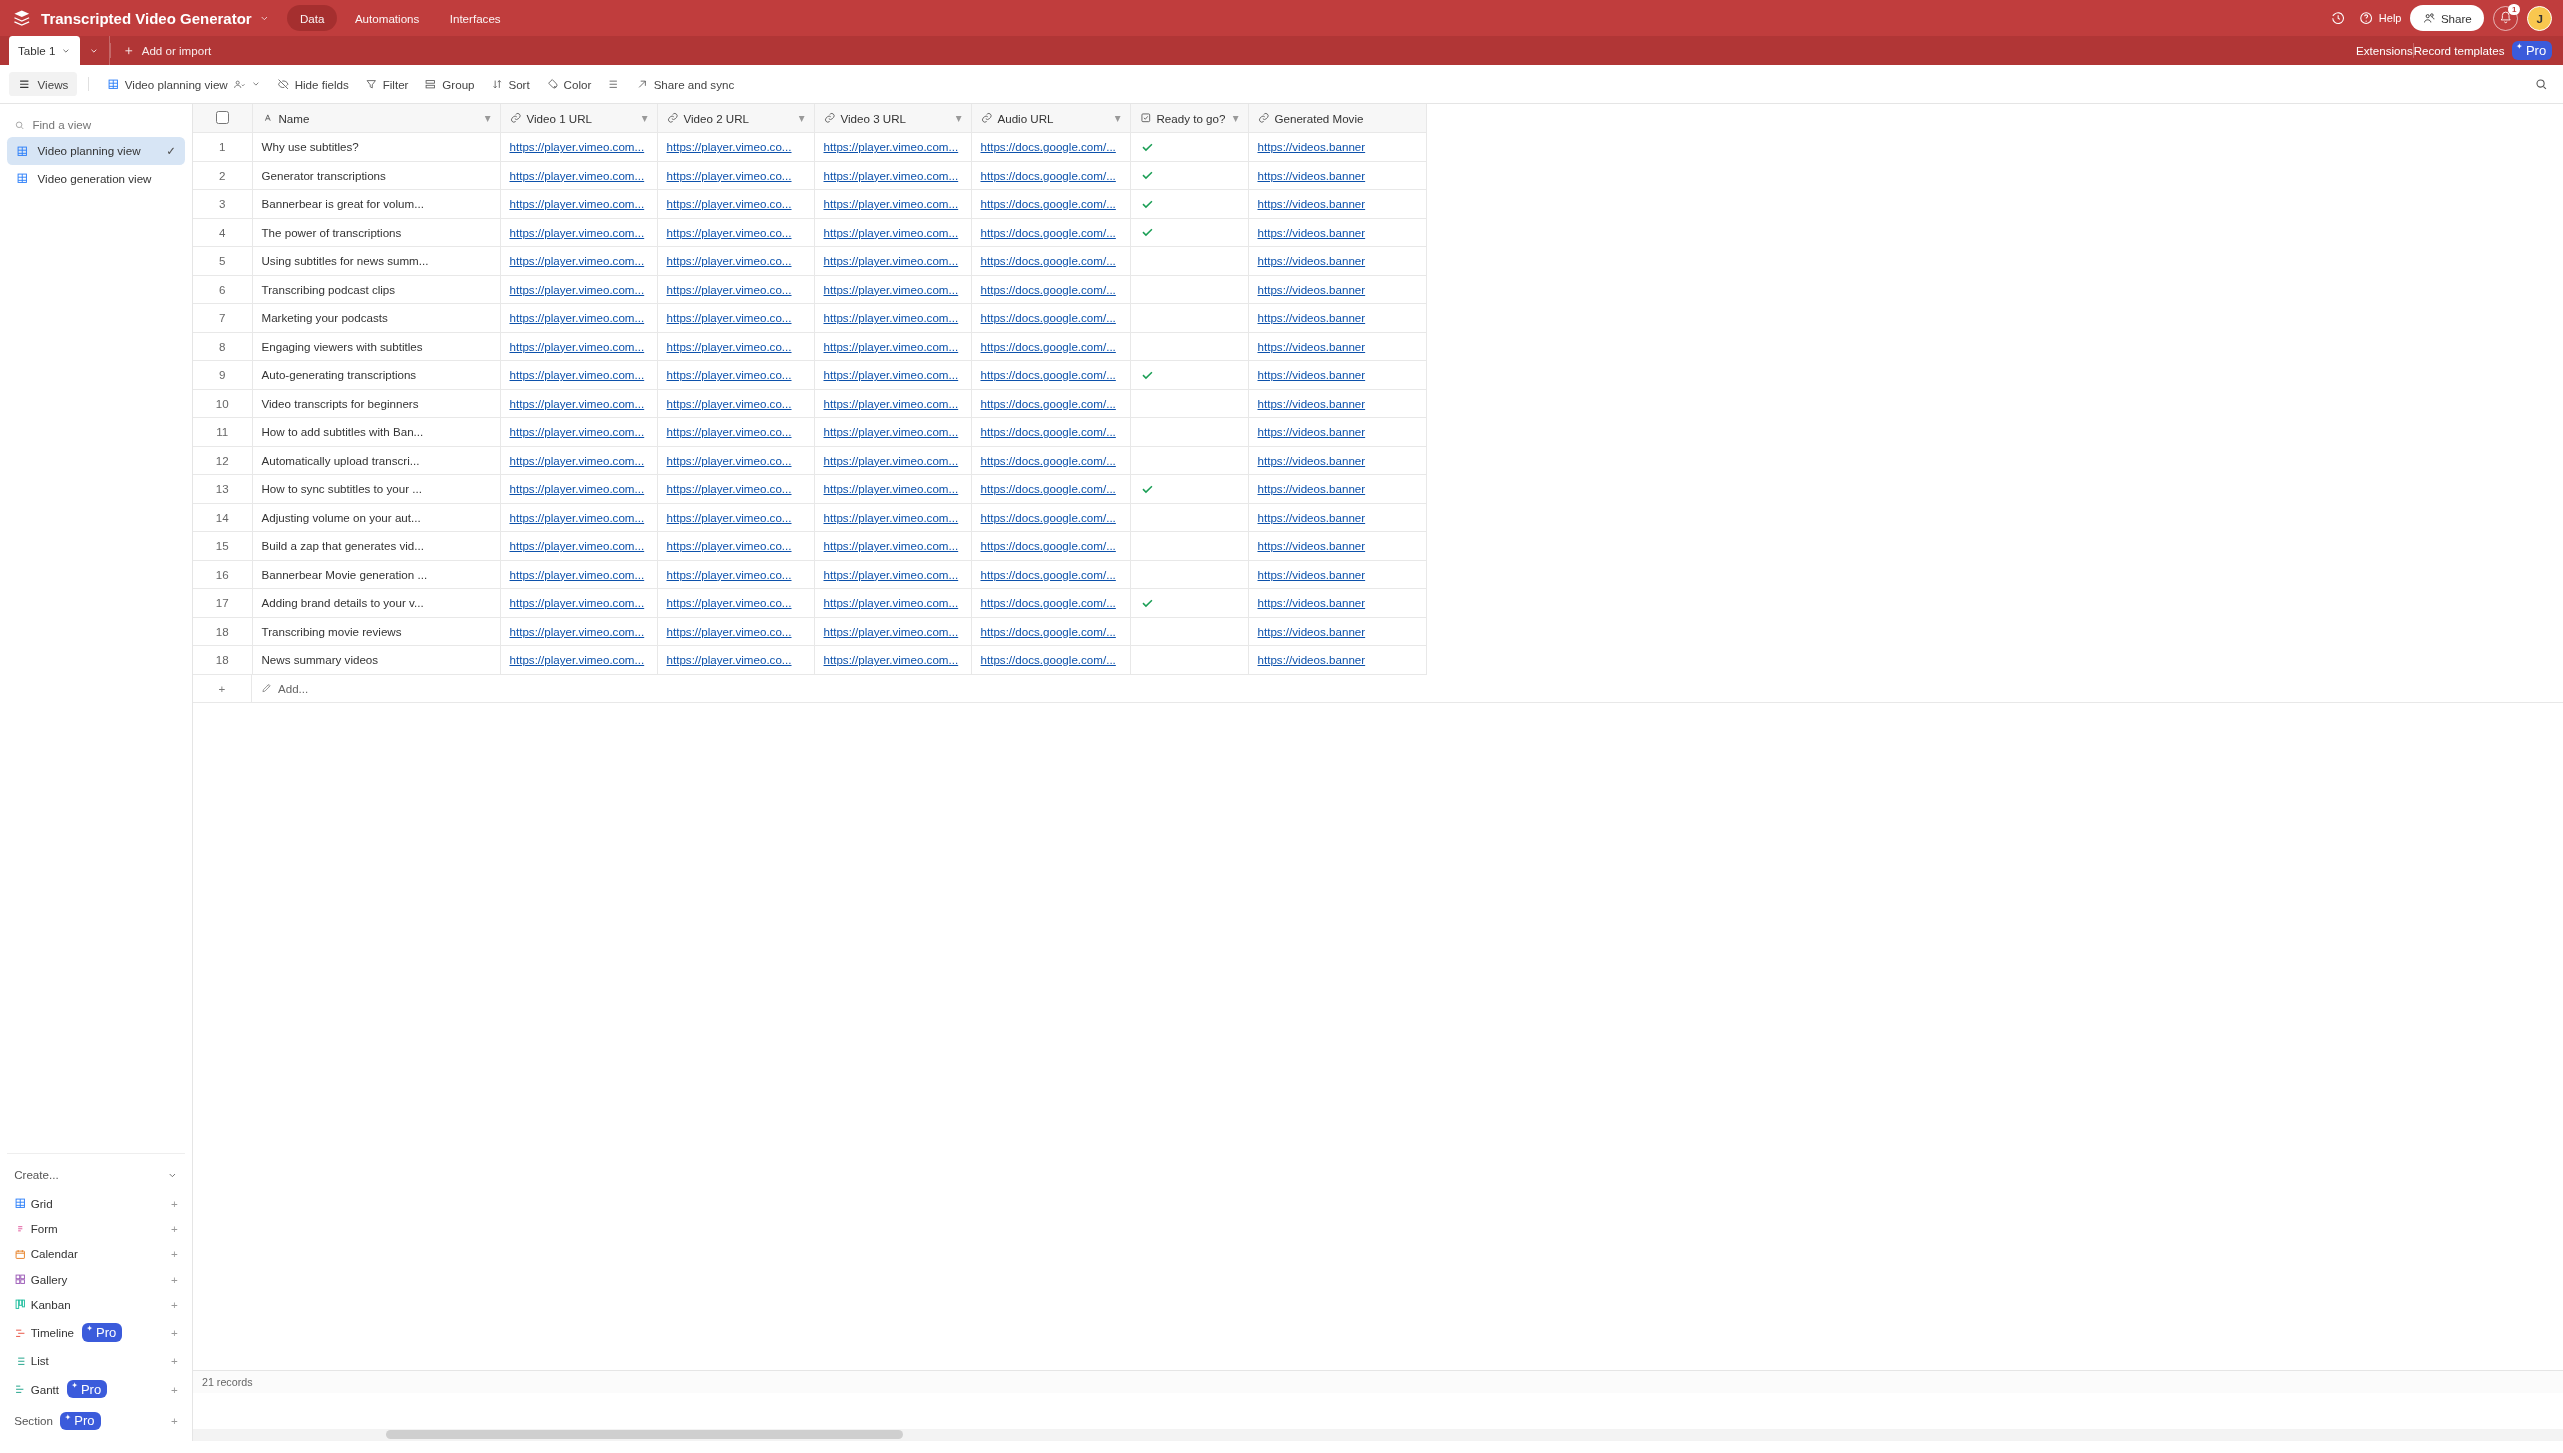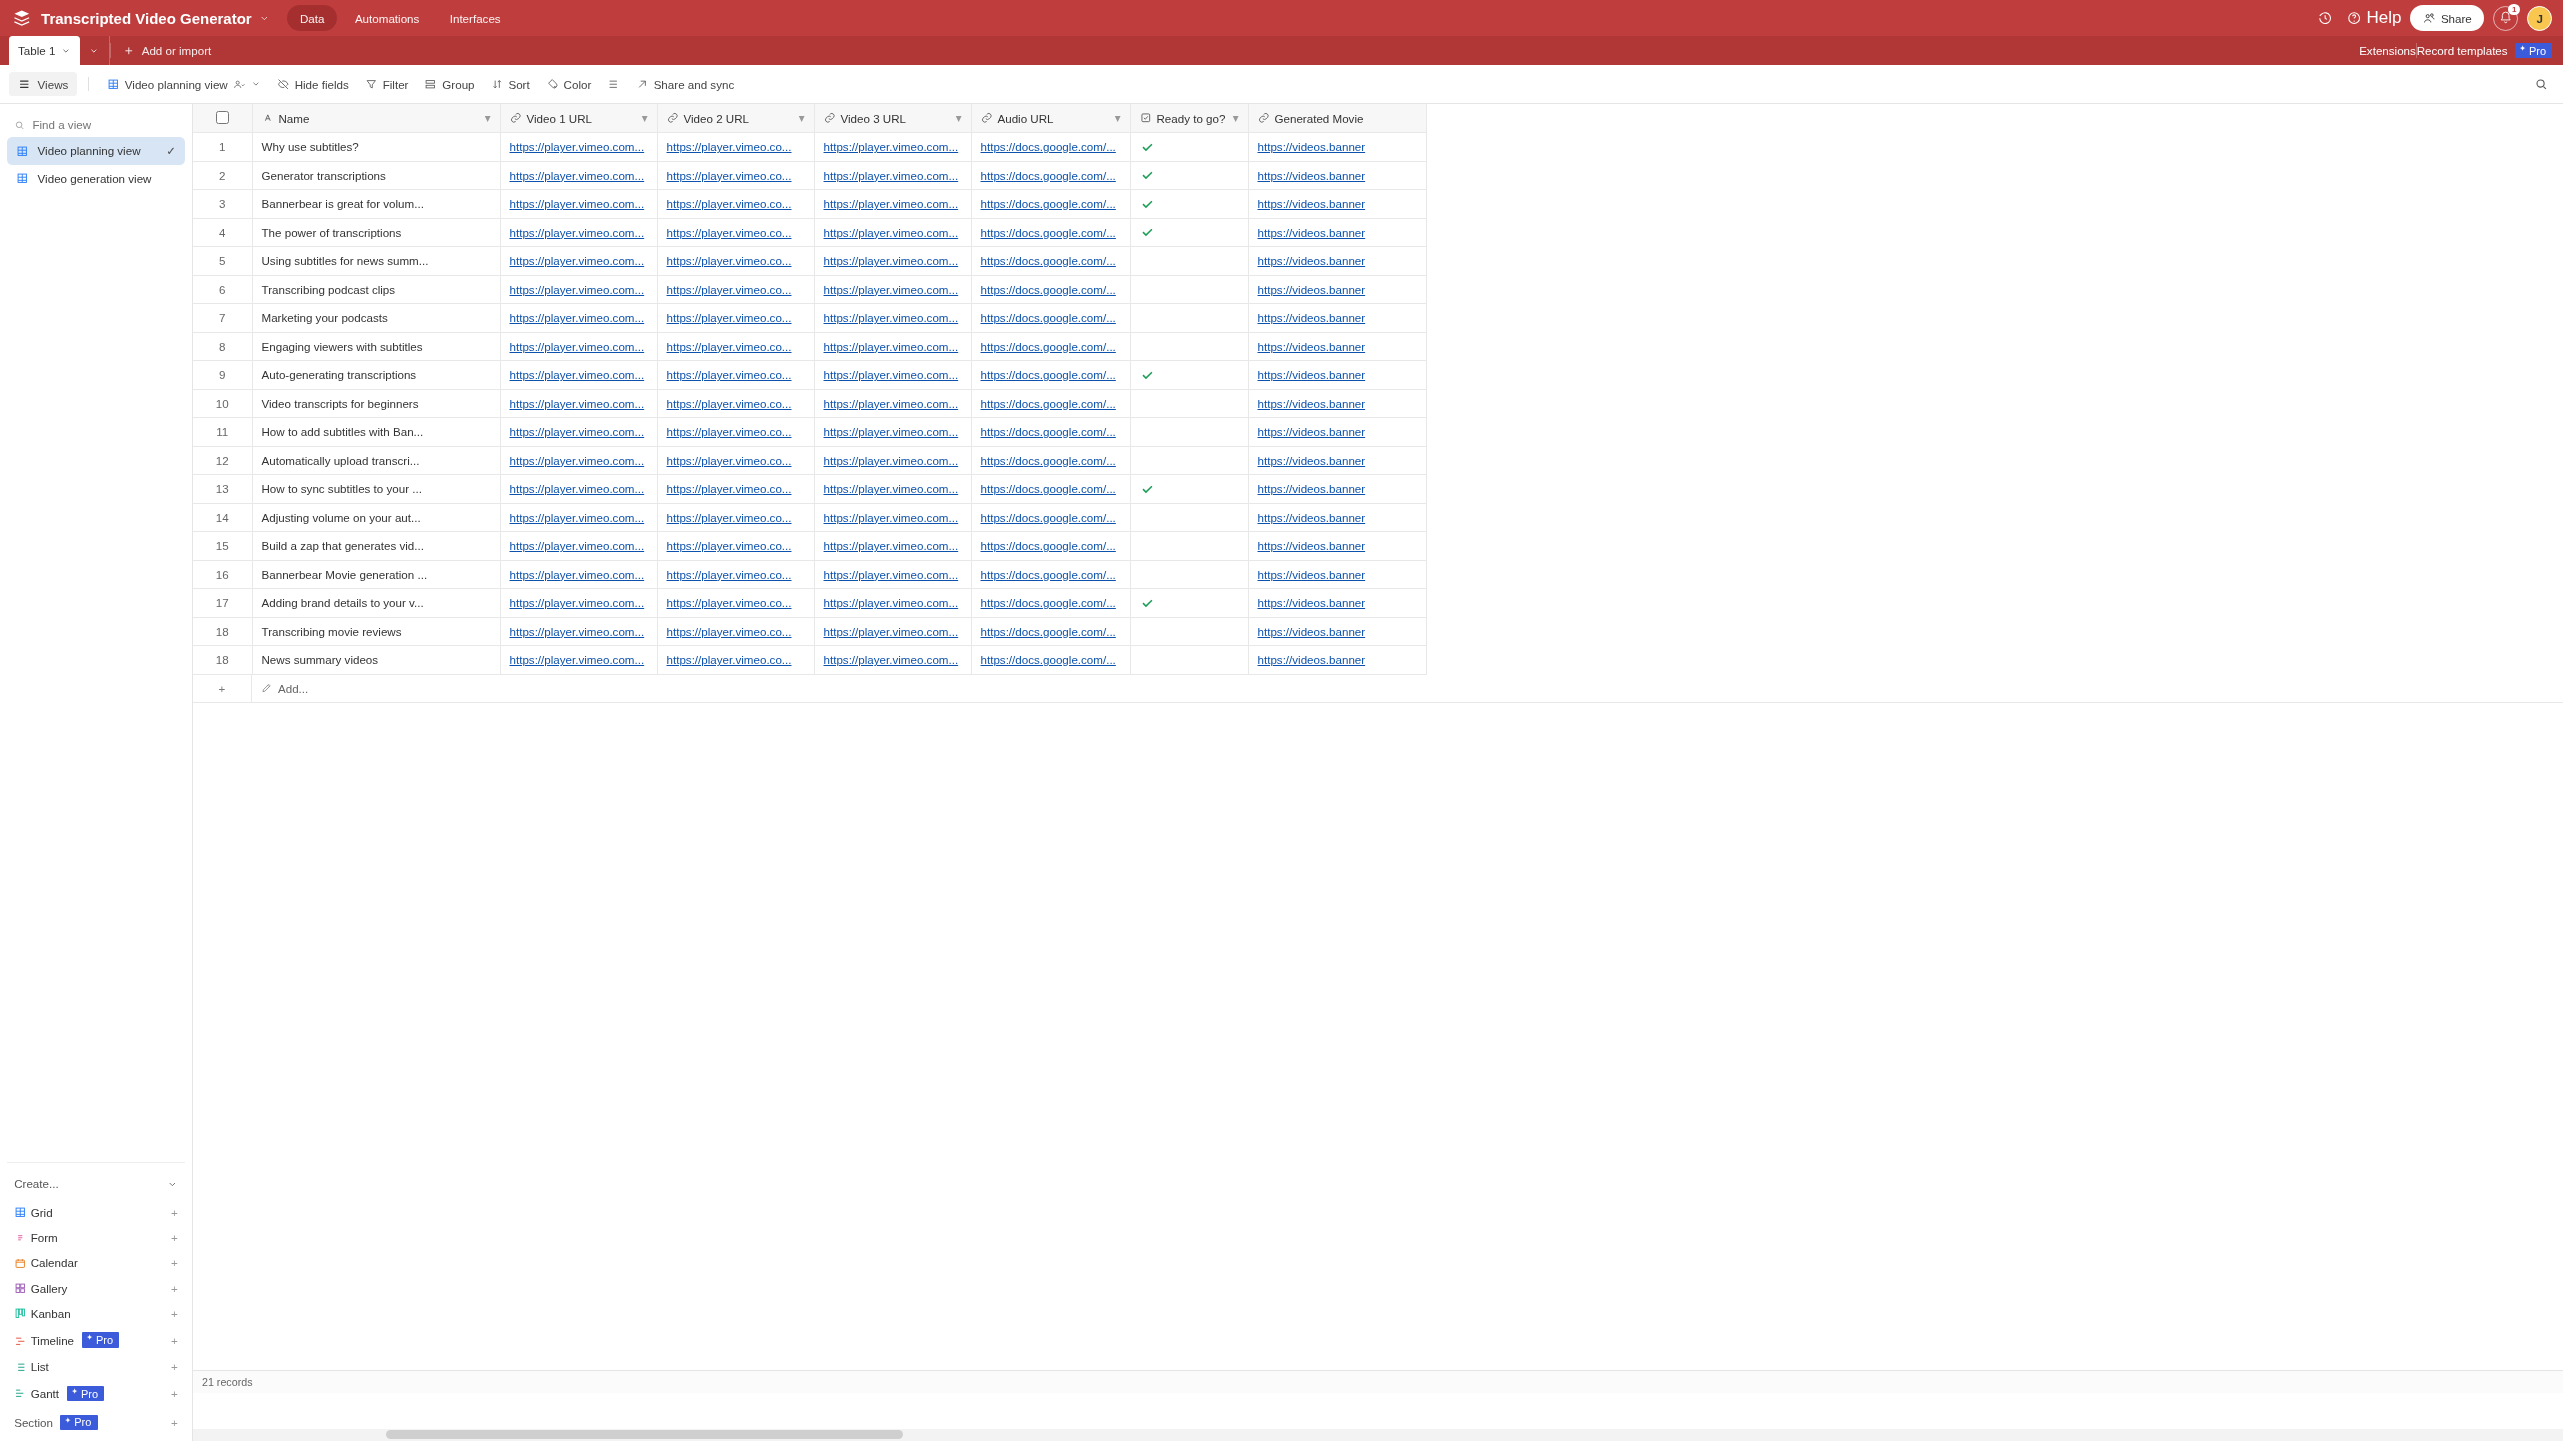--- a/index.html
+++ b/index.html
@@ -10,35 +10,35 @@
 .topbar { height: 36px; background: #c03d3d; display: flex; align-items: center; padding: 0 10.7px; color: #fff; }
 .topbar .logo { width: 21.4px; height: 21.4px; margin-right: 9px; display:flex; align-items:center; justify-content:center; }
 .topbar .base-name { font-size: 15px; font-weight: 600; margin-right: 7.1px; }
 .topbar .base-chevron { opacity: .8; margin-right: 18px; }
 .topbar .nav-tabs { display: flex; gap: 5.4px; }
 .topbar .nav-tab { padding: 6.2px 12.5px; border-radius: 18px; font-size: 11.6px; cursor: pointer; opacity: .95; }
 .topbar .nav-tab.active { background: #a42f2f; }
 .topbar .spacer { flex: 1; }
 .topbar .top-right { display: flex; align-items: center; gap: 9px; }
 .topbar .icon-btn { width: 25px; height: 25px; display:flex; align-items:center; justify-content:center; border-radius:50%; cursor:pointer; }
-.topbar .help { display:flex; align-items:center; gap:5.4px; cursor:pointer; font-size:17px; }
+.topbar .help { display:flex; align-items:center; gap:5.4px; cursor:pointer; font-size:11px; }
 .topbar .share-btn { background:#fff; color:#333; padding:6.2px 12.5px; border-radius:18px; display:flex; align-items:center; gap:5.4px; font-size:11.6px; cursor:pointer; }
 .topbar .bell { position:relative; border:0.9px solid rgba(255,255,255,.6); }
 .topbar .bell .badge { position:absolute; top:-2.7px; right:-2.7px; background:#fff; color:#c03d3d; border-radius:50%; width:11.6px; height:11.6px; font-size:8px; display:flex; align-items:center; justify-content:center; font-weight:600; }
 .topbar .avatar { width:25px; height:25px; border-radius:50%; background:#f9c74f; color:#333; display:flex; align-items:center; justify-content:center; font-weight:600; border:1.3px solid #fff; }
 
 
 .tablesbar { height: 29px; background: #b13636; display:flex; align-items:stretch; color:#fff; font-size:11.6px; }
 .tablesbar .table-tab { background:#fff; color:#333; padding:0 9px; display:flex; align-items:center; gap:5.4px; border-radius:3.6px 3.6px 0 0; margin-left:9px; font-weight:500; }
 .tablesbar .table-chevron { width:30px; display:flex; align-items:center; justify-content:center; border-right:0.9px solid rgba(255,255,255,.25); margin-left:0; }
 .tablesbar .divider { width:0.9px; background:rgba(255,255,255,.25); margin:7.1px 0; }
 .tablesbar .add-import { display:flex; align-items:center; gap:7.1px; padding:0 12.5px; cursor:pointer; opacity:.9; }
 .tablesbar .right { margin-left:auto; display:flex; align-items:center; padding-right:10.7px; }
 .tablesbar .right .rt { display:flex; align-items:center; gap:7.1px; cursor:pointer; }
-.pro-pill { background:#3b5bdb; color:#fff; font-size:11px; padding:1.8px 6.2px 1.8px 14.3px; border-radius:1px; position:relative;text-align:center; }
+.pro-pill { background:#3b5bdb; color:#fff; font-size:13px; padding:1.8px 6.2px 1.8px 14.3px; border-radius:6px; position:relative;text-align:center; }
 .pro-pill::before { content:"✦"; position:absolute; left:4.5px; top:0.9px; font-size:8px; }
 
 
 .toolbar { height:39px; background:#fff; border-bottom:0.9px solid #e5e5e5; display:flex; align-items:center; padding:0 9px; gap:1.8px; font-size:11.6px; color:#444; }
 .toolbar .views-toggle { background:#f2f2f2; padding:5.4px 9px; border-radius:3.6px; display:flex; align-items:center; gap:7.1px; cursor:pointer; }
 .toolbar .sep { width:0.9px; height:14.3px; background:#e0e0e0; margin:0 9px; }
 .toolbar .tb-item { display:flex; align-items:center; gap:5.4px; padding:5.4px 7.1px; border-radius:3.6px; cursor:pointer; }
 .toolbar .view-name { font-weight:500; }
 .toolbar .tb-spacer { flex:1; }
 .toolbar .search-ic { padding:5.4px; cursor:pointer; }

